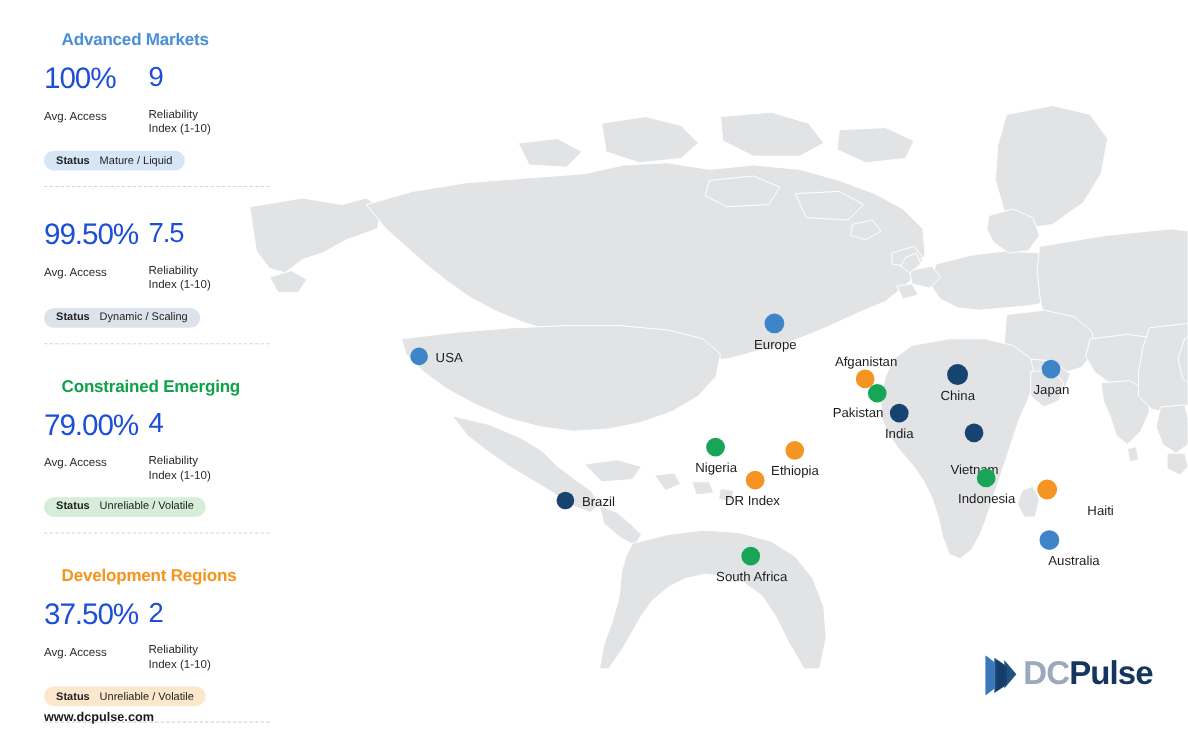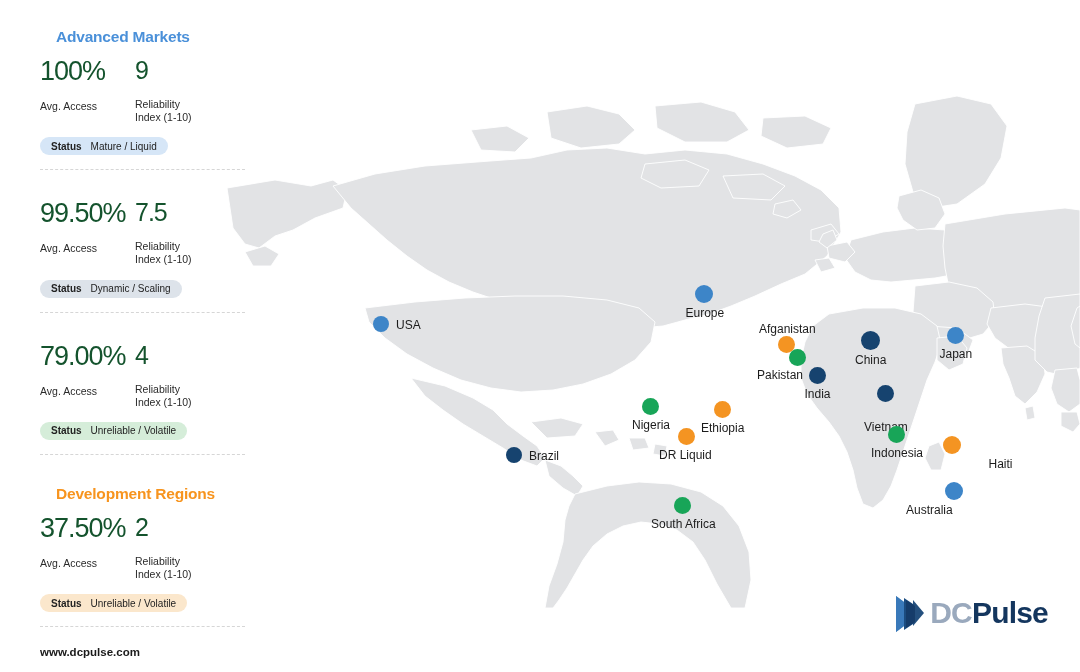--- a/index.html
+++ b/index.html
@@ -28,21 +28,21 @@
   
   .panel{position:absolute;left:40px;top:28px;width:205px;}
   .seg{position:relative;padding-bottom:14px;}
   .seg + .seg{padding-top:16px;}
   .seg-title{
     font-size:15.5px;font-weight:bold;letter-spacing:-0.2px;margin:0 0 12px 16px;
   }
   .stats{display:flex;align-items:flex-start;}
   .stat-main{width:95px;}
   .stat-num{
-    font-size:27px;color:#14532d;line-height:1;letter-spacing:-1px;
+    font-size:27px;color:#1d4ed8;line-height:1;letter-spacing:-1px;
     font-weight:400;font-family:"Liberation Sans","DejaVu Sans",sans-serif;
   }
   .stat-cap{font-size:10.5px;color:#2a2a2a;margin-top:15px;line-height:1.25;}
   .stat-side{flex:1;}
   .stat-side .stat-num{font-size:25px;}
   .pill{
     display:inline-flex;gap:9px;
     border-radius:11px;padding:3.5px 11px;margin-top:13px;
   }
   .pill-k{font-size:10px;font-weight:bold;color:#222;}
@@ -158,27 +158,27 @@
         <div class="mk-label" style="left: 640px; top: 344.5px;">China</div>
         <div class="marker" style="left: 731.5px; top: 318.5px; width: 17px; height: 17px; background: rgb(61, 133, 200);"></div>
         <div class="mk-label" style="left: 724.5px; top: 338.5px;">Japan</div>
         <div class="marker" style="left: 661.5px; top: 376.5px; width: 17px; height: 17px; background: rgb(22, 67, 111);"></div>
         <div class="mk-label" style="left: 649px; top: 412px;">Vietnam</div>
         <div class="marker" style="left: 672.5px; top: 417.5px; width: 17px; height: 17px; background: rgb(24, 165, 88);"></div>
         <div class="mk-label" style="left: 656px; top: 437.5px;">Indonesia</div>
         <div class="marker" style="left: 728px; top: 428px; width: 18px; height: 18px; background: rgb(244, 148, 34);"></div>
         <div class="mk-label" style="left: 725.5px; top: 449px; margin-left: 48px;">Haiti</div>
         <div class="marker" style="left: 730px; top: 474px; width: 18px; height: 18px; background: rgb(61, 133, 200);"></div>
-        <div class="mk-label" style="left: 691px; top: 495px;">Australia</div>
+        <div class="mk-label" style="left: 738px; top: 495px;">Australia</div>
         <div class="marker" style="left: 426.5px; top: 389.5px; width: 17px; height: 17px; background: rgb(24, 165, 88);"></div>
         <div class="mk-label" style="left: 417px; top: 409.5px;">Nigeria</div>
         <div class="marker" style="left: 498.5px; top: 392.5px; width: 17px; height: 17px; background: rgb(244, 148, 34);"></div>
         <div class="mk-label" style="left: 486px; top: 412.5px;">Ethiopia</div>
         <div class="marker" style="left: 462.5px; top: 419.5px; width: 17px; height: 17px; background: rgb(244, 148, 34);"></div>
-        <div class="mk-label" style="left: 444px; top: 439.5px;">DR Liquid</div>
+        <div class="mk-label" style="left: 444px; top: 439.5px;">DR Index</div>
         <div class="marker" style="left: 458.5px; top: 488.5px; width: 17px; height: 17px; background: rgb(24, 165, 88);"></div>
         <div class="mk-label" style="left: 436px; top: 508.5px;">South Africa</div>
       </div>
   </div>
 
   <div class="panel" id="panel">
       <div class="seg"><div class="seg-title" style="color: rgb(74, 144, 217);">Advanced Markets</div><div class="stats">
           <div class="stat-main">
             <div class="stat-num">100%</div>
             <div class="stat-cap">Avg. Access</div>
@@ -203,21 +203,21 @@
             <div class="stat-num">7.5</div>
             <div class="stat-cap">
               <div>Reliability</div>
               <div>Index (1-10)</div>
             </div>
           </div>
         </div><div class="pill" style="background: rgb(221, 227, 234);">
           <span class="pill-k">Status</span>
           <span class="pill-v">Dynamic / Scaling</span>
         </div><div class="divider"></div></div>
-      <div class="seg"><div class="stats">
+      <div class="seg"><div class="seg-title" style="color: rgb(18, 161, 75);">Constrained Emerging</div><div class="stats">
           <div class="stat-main">
             <div class="stat-num">79.00%</div>
             <div class="stat-cap">Avg. Access</div>
           </div>
           <div class="stat-side">
             <div class="stat-num">4</div>
             <div class="stat-cap">
               <div>Reliability</div>
               <div>Index (1-10)</div>
             </div>

